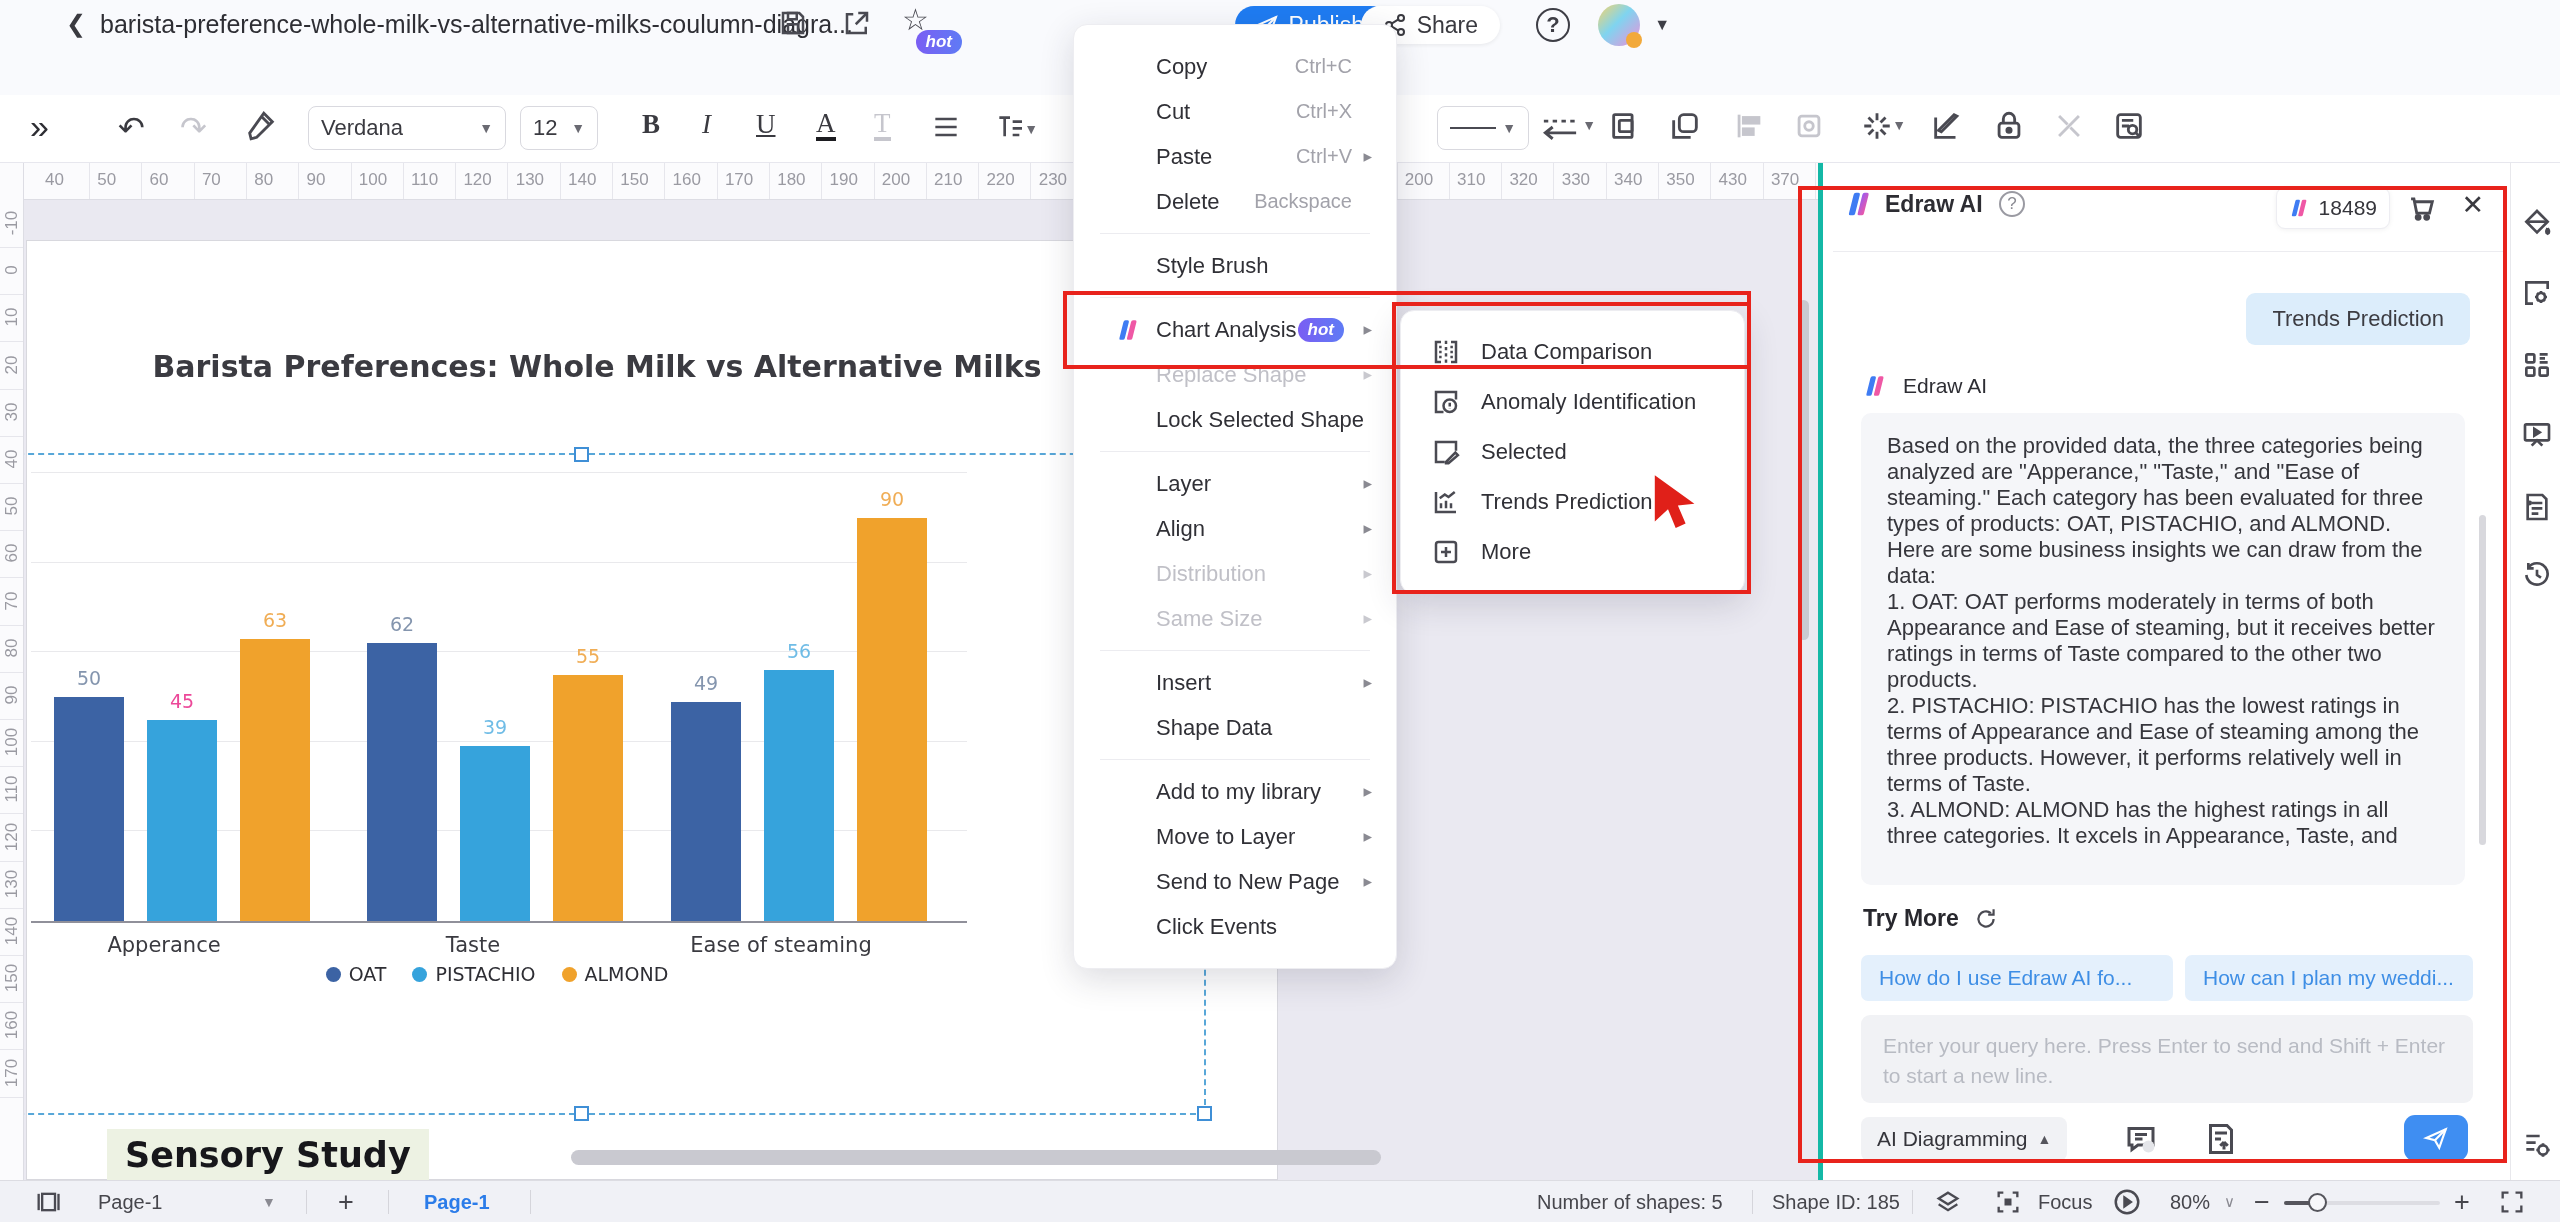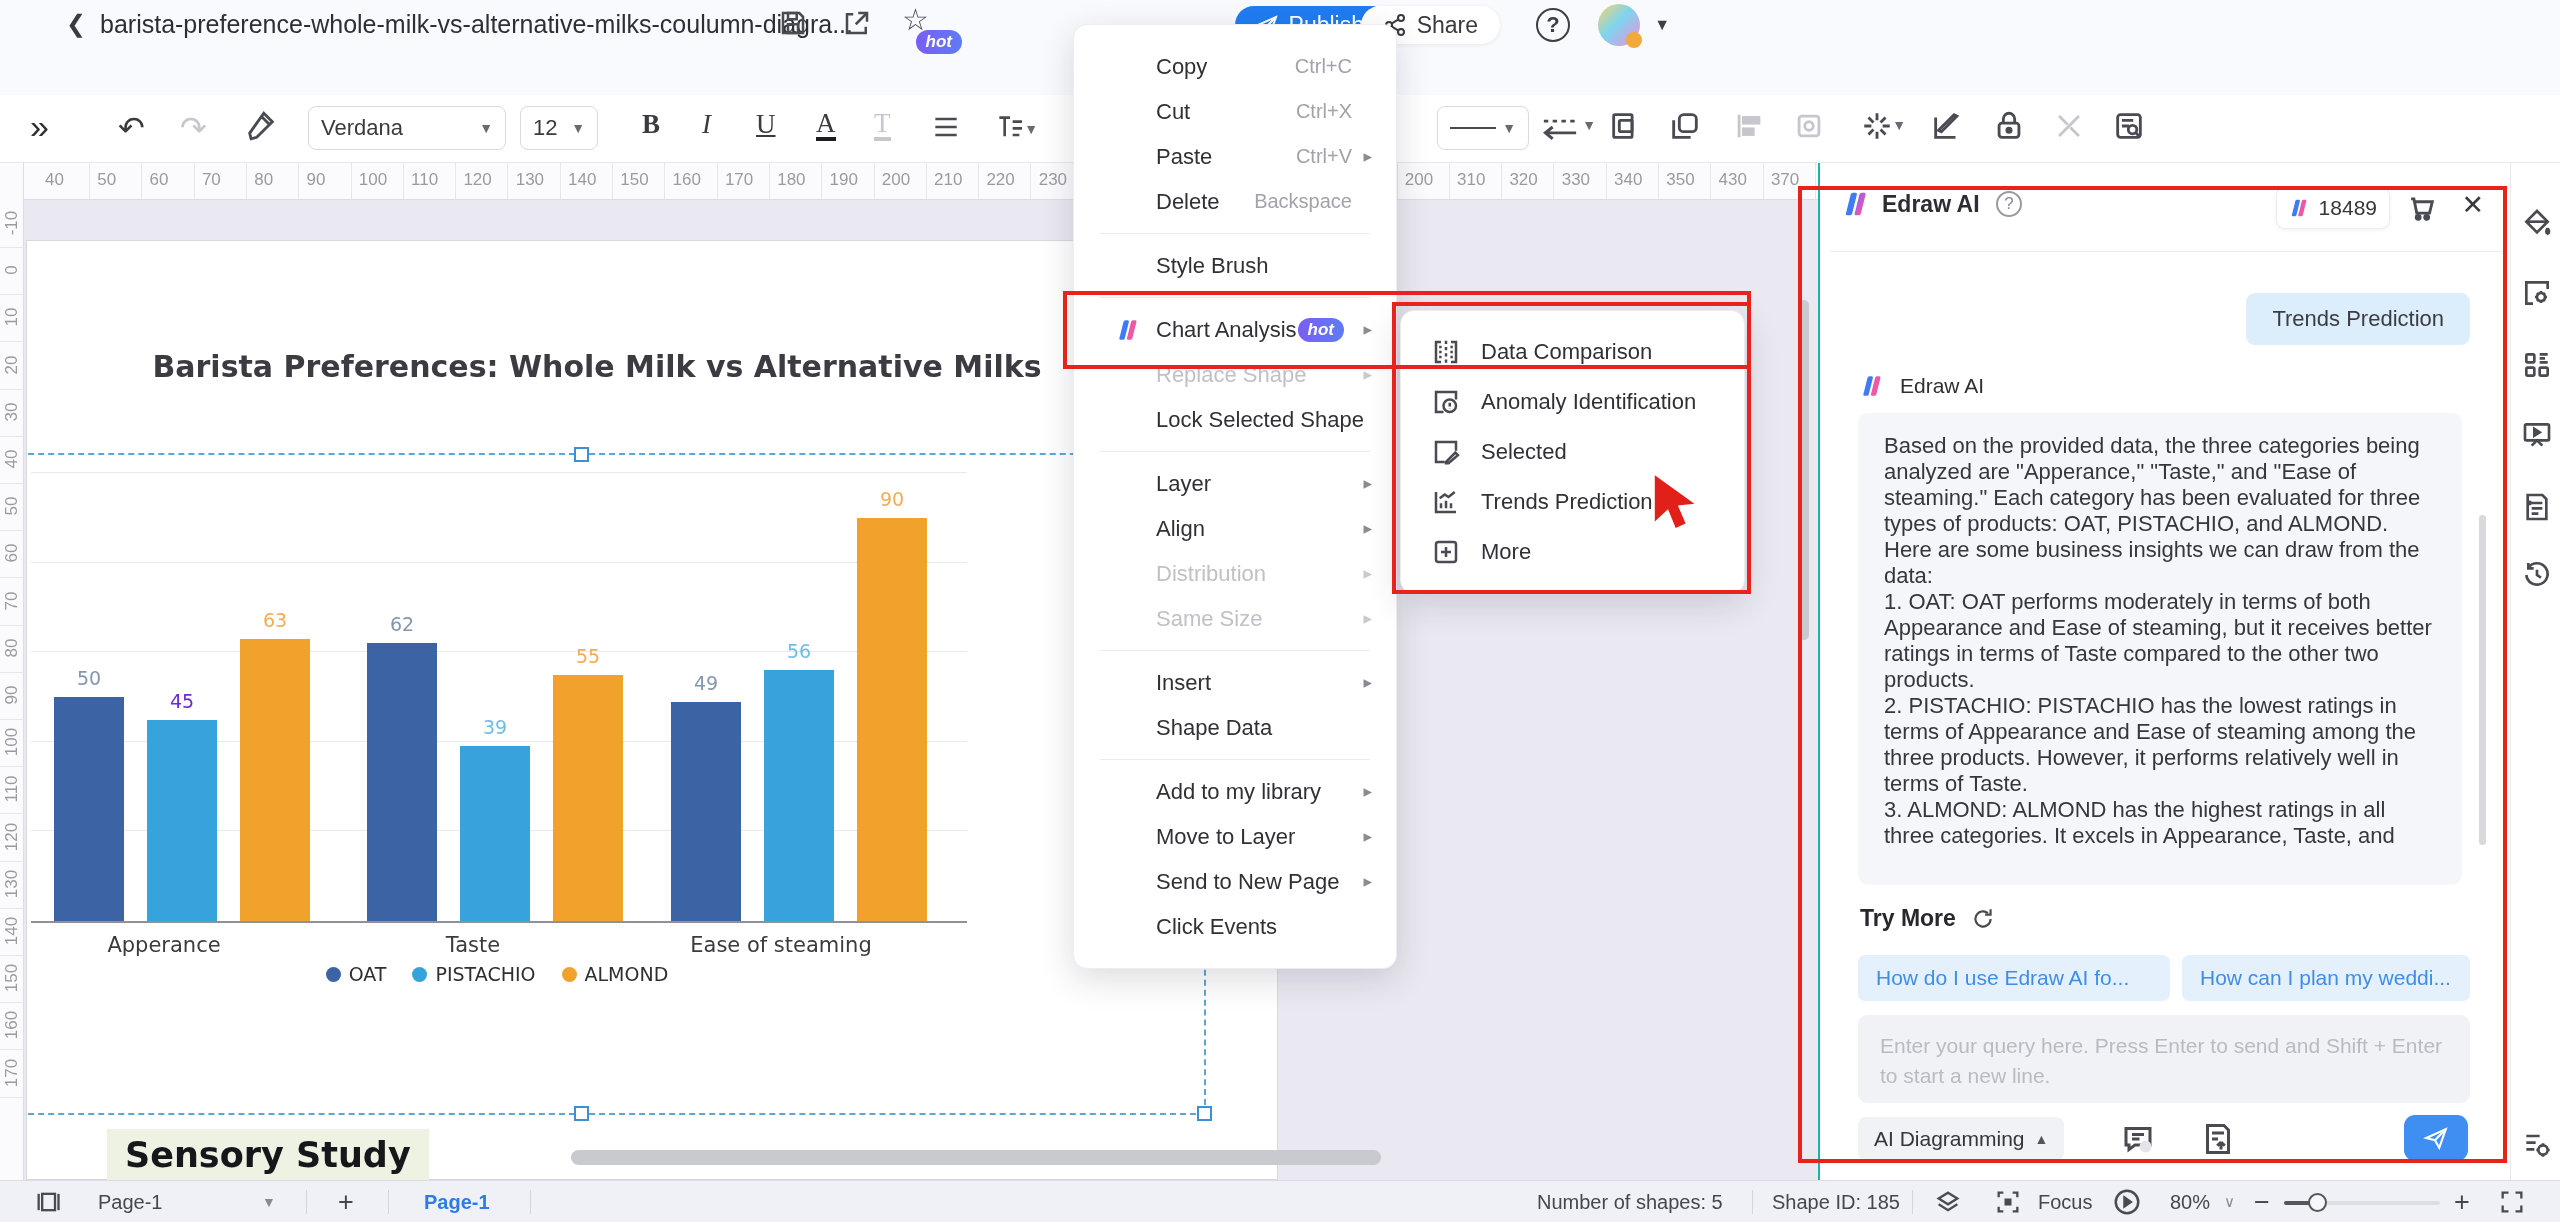--- a/index.html
+++ b/index.html
@@ -71,21 +71,21 @@
   .cm-item.dis .cm-arrow { color:#c9c9cf; }
   .cm-div { height:1px; background:#ececf0; margin:9px 26px; }
   .cm-ai-icon { position:absolute; left:42px; top:10px; }
 
   
   #submenu { left:1400px; top:310px; width:345px; background:#fff; border-radius:14px; box-shadow:0 10px 34px rgba(40,40,60,.16); border:1px solid #ededf1; padding:16px 0; z-index:41; }
   .sm-item { height:50px; display:flex; align-items:center; gap:20px; padding:0 20px 0 30px; font-size:22px; color:#303036; }
   .sm-icon { width:30px; height:30px; flex:none; }
 
   
-  #ai-panel { left:1818px; top:163px; width:692px; height:1017px; background:#fff; border-left:2px solid #14b8a6; z-index:30; }
+  #ai-panel { left:1818px; top:163px; width:692px; height:1017px; background:#fff; border-left:5px solid #14b8a6; z-index:30; }
   #ai-header { position:absolute; left:0; top:0; width:100%; height:88px; }
   .brand { font-size:23px; font-weight:bold; color:#2d2d33; }
   .circle-q { width:26px; height:26px; border:2px solid #9a9aa2; border-radius:50%; color:#8a8a92; font-size:17px; display:flex; align-items:center; justify-content:center; }
   #token-pill { position:absolute; right:120px; top:24px; height:42px; background:#fff; border:1px solid #ededf2; box-shadow:0 1px 5px rgba(0,0,0,.06); border-radius:9px; display:flex; align-items:center; gap:8px; padding:0 12px; font-size:21px; color:#35353b; }
   #cart-btn { position:absolute; right:72px; top:26px; }
   #ai-close { position:absolute; right:26px; top:26px; font-size:27px; color:#3a3a40; }
   #ai-hdiv { position:absolute; left:10px; top:88px; width:672px; height:1px; background:#ececf0; }
   #user-bubble { position:absolute; right:40px; top:130px; background:#dcedfb; border-radius:9px; padding:13px 26px; font-size:22px; color:#3c3c42; }
   #sender-row { position:absolute; left:40px; top:210px; display:flex; align-items:center; gap:14px; font-size:21px; color:#2e2e34; }
   #resp-bubble { position:absolute; left:38px; top:250px; width:604px; height:472px; background:#f5f6f9; border-radius:10px; padding:20px 26px 6px 26px; font-size:22px; line-height:26px; color:#36363c; overflow:hidden; white-space:pre-line; }
@@ -417,21 +417,21 @@
         <div class="gridline" style="bottom: 268.68px;"></div>
         <div class="gridline" style="bottom: 358.24px;"></div>
         <div class="gridline" style="bottom: 447.8px;"></div>
         <div class="bar" style="left: 23px; height: 223.9px; background: rgb(60, 99, 164); width: 70px;"></div>
         <div class="bar-label" style="left: 23px; bottom: 231.9px; position: absolute; color: rgb(132, 149, 174);">50</div>
         <div class="bar" style="left: 336px; height: 277.636px; background: rgb(60, 99, 164); width: 70px;"></div>
         <div class="bar-label" style="left: 336px; bottom: 285.636px; position: absolute; color: rgb(132, 149, 174);">62</div>
         <div class="bar" style="left: 640px; height: 219.422px; background: rgb(60, 99, 164); width: 70px;"></div>
         <div class="bar-label" style="left: 640px; bottom: 227.422px; position: absolute; color: rgb(132, 149, 174);">49</div>
         <div class="bar" style="left: 116px; height: 201.51px; background: rgb(54, 163, 220); width: 70px;"></div>
-        <div class="bar-label" style="left: 116px; bottom: 209.51px; position: absolute; color: #6d28d9;">45</div>
+        <div class="bar-label" style="left: 116px; bottom: 209.51px; position: absolute; color: #ec4899;">45</div>
         <div class="bar" style="left: 429px; height: 174.642px; background: rgb(54, 163, 220); width: 70px;"></div>
         <div class="bar-label" style="left: 429px; bottom: 182.642px; position: absolute; color: rgb(111, 188, 230);">39</div>
         <div class="bar" style="left: 733px; height: 250.768px; background: rgb(54, 163, 220); width: 70px;"></div>
         <div class="bar-label" style="left: 733px; bottom: 258.768px; position: absolute; color: rgb(111, 188, 230);">56</div>
         <div class="bar" style="left: 209px; height: 282.114px; background: rgb(240, 162, 44); width: 70px;"></div>
         <div class="bar-label" style="left: 209px; bottom: 290.114px; position: absolute; color: rgb(240, 173, 85);">63</div>
         <div class="bar" style="left: 522px; height: 246.29px; background: rgb(240, 162, 44); width: 70px;"></div>
         <div class="bar-label" style="left: 522px; bottom: 254.29px; position: absolute; color: rgb(240, 173, 85);">55</div>
         <div class="bar" style="left: 826px; height: 403.02px; background: rgb(240, 162, 44); width: 70px;"></div>
         <div class="bar-label" style="left: 826px; bottom: 411.02px; position: absolute; color: rgb(240, 173, 85);">90</div>

